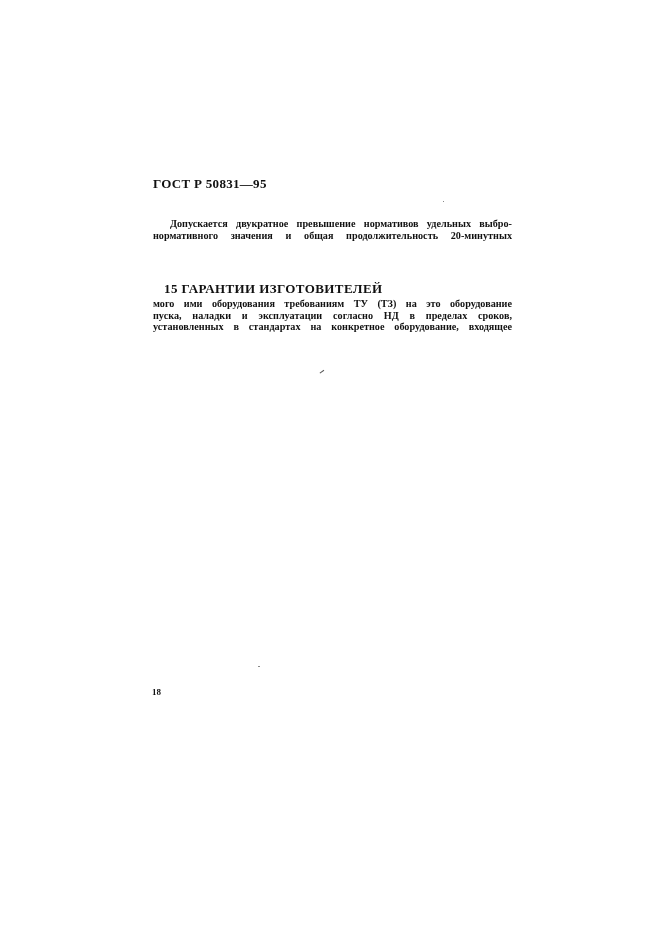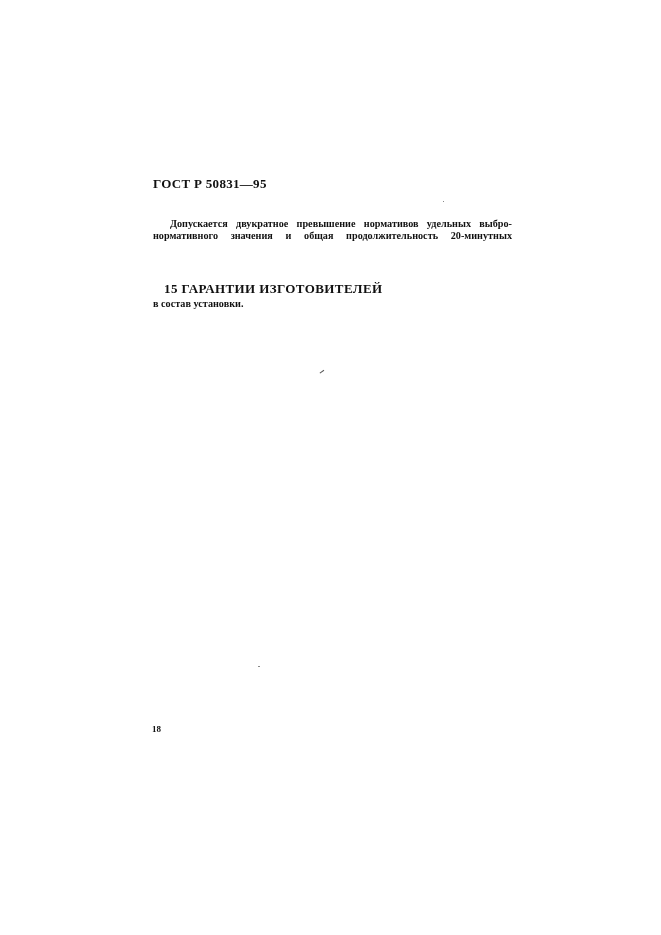--- a/index.html
+++ b/index.html
@@ -10,37 +10,39 @@
             text-align: justify; font-weight: bold; }
     .para .line { display: block; text-align: justify; text-align-last: justify; white-space: nowrap; }
     .para .line.last { text-align-last: left; }
     .para .line.indent { padding-left: 17px; }
     .p1 { top: 218px; }
     .section { position: absolute; left: 164px; top: 281px; font-size: 13px; font-weight: bold; letter-spacing: 0.4px; }
     .p2 { top: 298px; }
     .mark1 { position: absolute; left: 320px; top: 371px; width: 5px; height: 2px; border-top: 1px solid #555; transform: rotate(-35deg); }
     .mark2 { position: absolute; left: 258px; top: 666px; width: 2px; height: 1px; background: #888; }
     .mark3 { position: absolute; left: 443px; top: 201px; width: 1px; height: 1px; background: #888; }
-    .pagenum { position: absolute; left: 152px; top: 724px; font-size: 9px; font-weight: bold; }
+    .pagenum { position: absolute; left: 152px; top: 687px; font-size: 9px; font-weight: bold; }
   </style>
 </head>
 <body>
 
 <div>
   <div class="header">ГОСТ Р 50831—95</div>
   <div class="mark3"></div>
 
   <div class="para p1">
     <span class="line indent">Допускается двукратное превышение нормативов удельных выбро-</span>
     <span class="line">нормативного значения и общая продолжительность 20-минутных</span>
   </div>
 
   <div class="section">15 ГАРАНТИИ ИЗГОТОВИТЕЛЕЙ</div>
 
   <div class="para p2">
-    <span class="line last">в состав установки.</span>
+    <span class="line">мого ими оборудования требованиям ТУ (ТЗ) на это оборудование</span>
+    <span class="line">пуска, наладки и эксплуатации согласно НД в пределах сроков,</span>
+    <span class="line">установленных в стандартах на конкретное оборудование, входящее</span>
   </div>
 
   <div class="mark1"></div>
   <div class="mark2"></div>
 
   <div class="pagenum">18</div>
 </div>
 
 </body></html>

